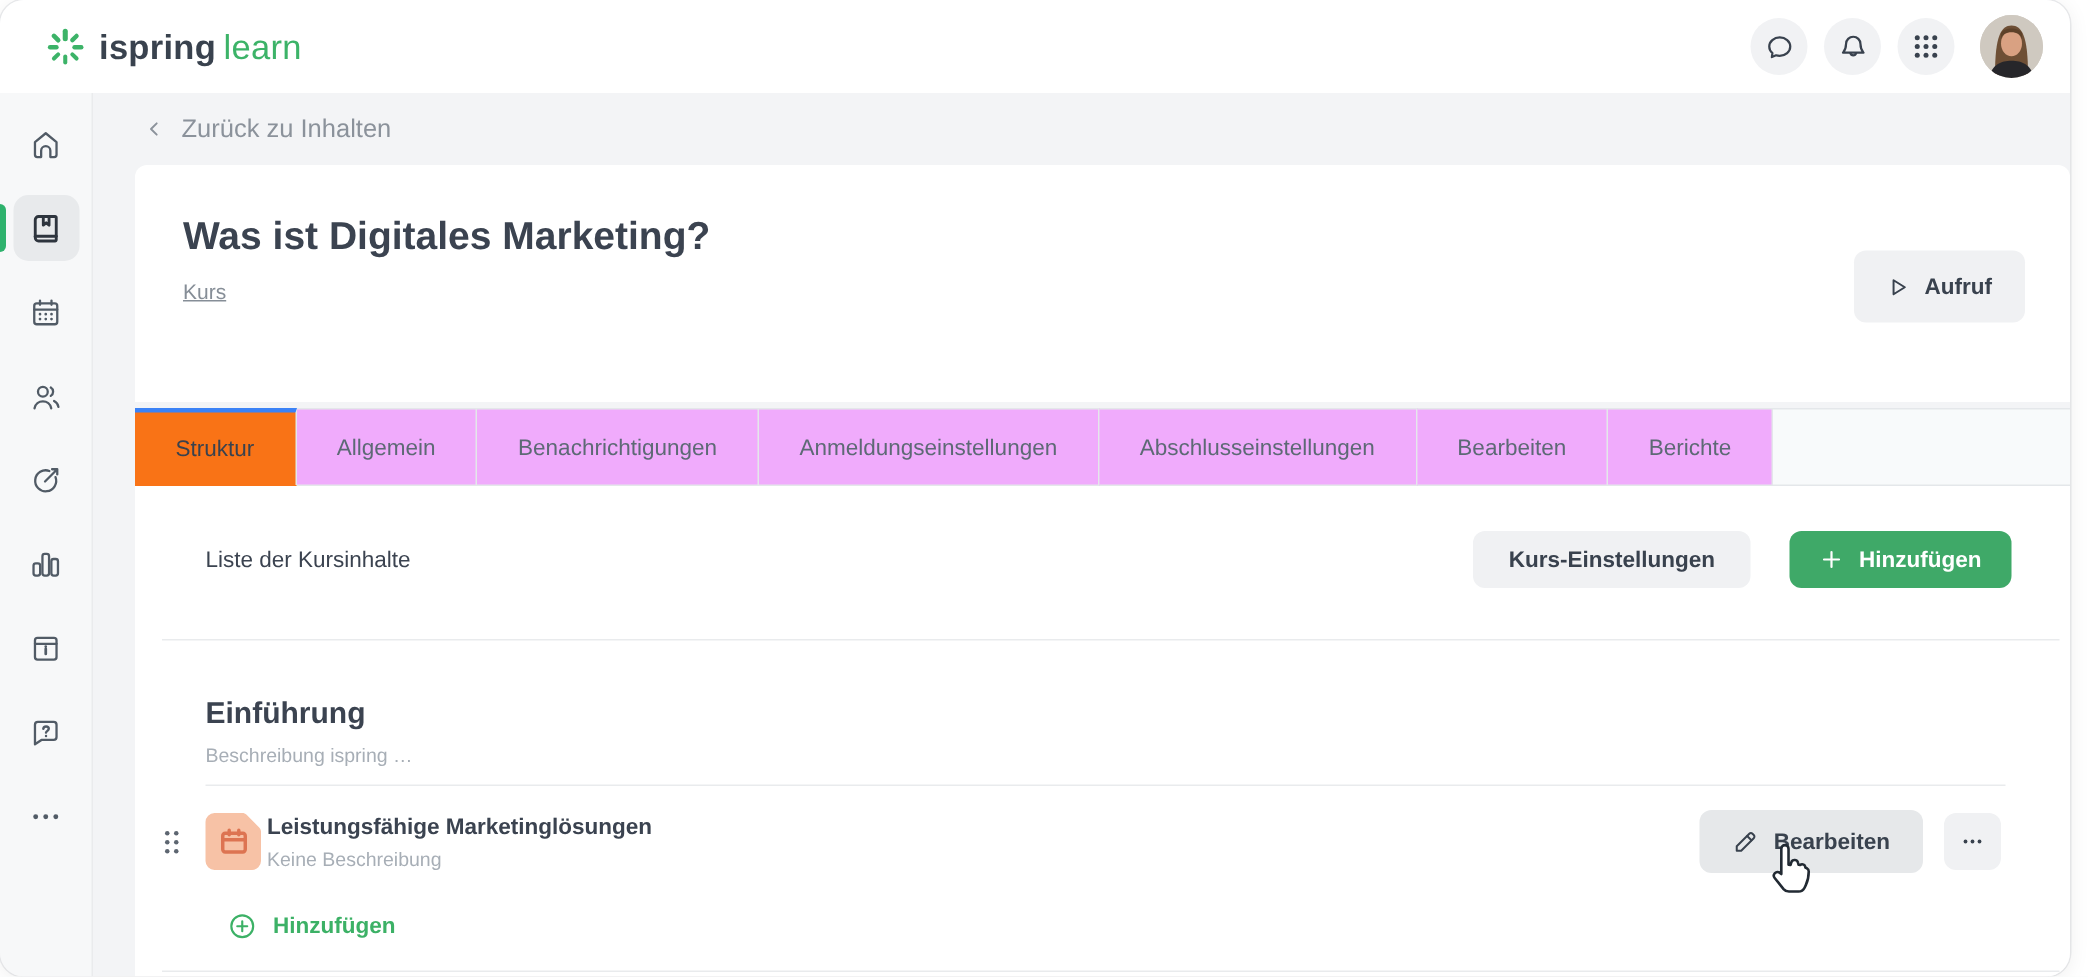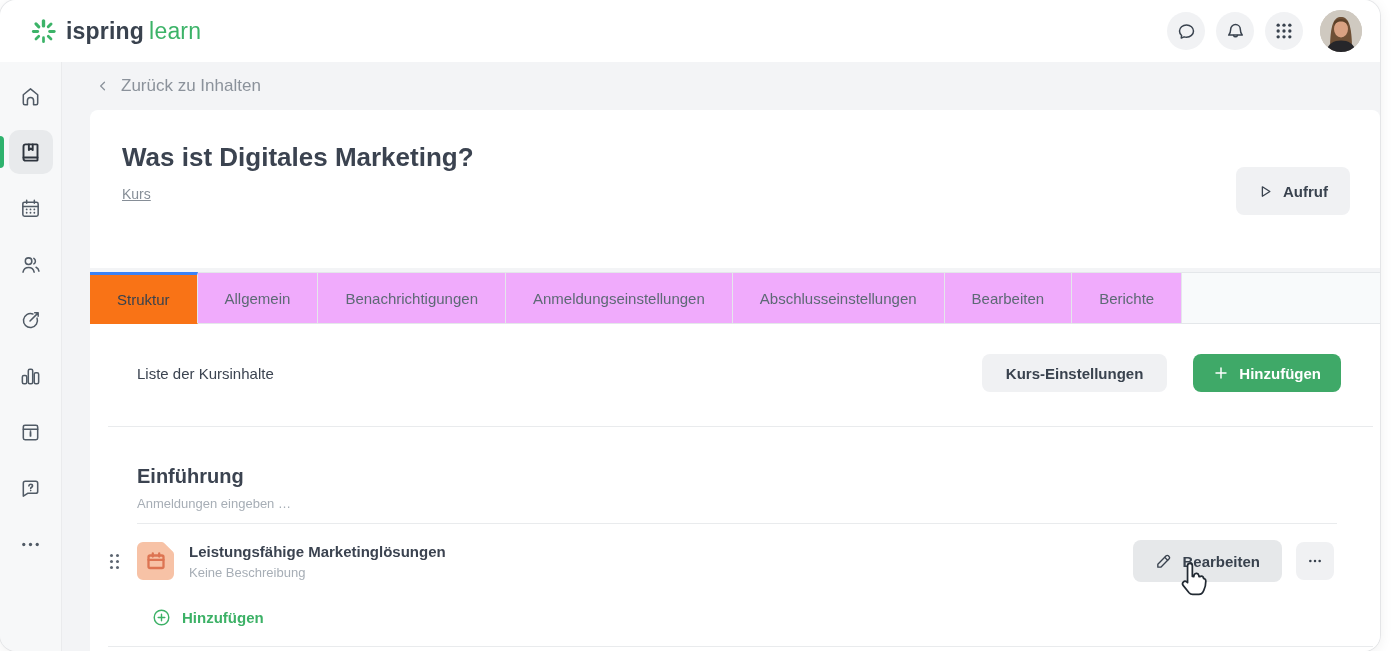--- a/index.html
+++ b/index.html
@@ -46,21 +46,21 @@
   .settings-btn { height:38px; padding:0 24px; }
   .btn-green { background:#3fa968; color:#fff; height:38px; padding:0 20px; }
   .divider { border-top:1px solid #e9ebed; margin:0 7px 0 18px; }
   .section-head { padding:38px 0 0 47px; }
   .section-title { font-size:20px; font-weight:700; color:#3b4350; }
   .section-desc { margin-top:8px; font-size:13px; color:#a7aeb6; cursor:text; }
   .divider-inner { border-top:1px solid #e9ebed; margin:12px 43px 0 47px; }
   .item-row { display:flex; align-items:center; padding:16px 46px 16px 0; }
   .drag-handle { margin-left:16px; width:16px; display:flex; justify-content:center; cursor:grab; }
   .item-icon { margin-left:13px; width:42px; height:42px; flex:0 0 auto; }
-  .item-texts { margin-left:12px; }
+  .item-texts { margin-left:1px; }
   .item-title { font-size:15px; font-weight:600; color:#3b4350; }
   .item-sub { margin-top:5px; font-size:13px; color:#a7aeb6; }
   .edit-btn { margin-left:auto; height:42px; padding:0 22px; background:#e6e8ea; }
   .more-btn { margin-left:14px; width:38px; height:38px; padding:0; }
   .add-row { padding:10px 0 0 62px; }
   .add-link { display:inline-flex; align-items:center; gap:11px; color:#3cb166; font-size:15px; font-weight:600; cursor:pointer; }
   .bottom-divider { border-top:1px solid #e9ebed; margin:15px 7px 0 18px; }
   .cursor { position:absolute; left:1178px; top:561px; width:32px; pointer-events:none; z-index:50; }
   svg { display:block; }
 </style>
@@ -267,21 +267,21 @@
               </span>
               <span>Hinzufügen</span>
             </button>
           </div>
         </div>
 
         <div class="divider"></div>
 
         <div class="section-head">
           <div class="section-title">Einführung</div>
-          <div class="section-desc">Anmeldungen eingeben …</div>
+          <div class="section-desc">Beschreibung ispring …</div>
         </div>
         <div class="divider-inner"></div>
 
         <div class="item-row">
           <span class="drag-handle">
             <svg width="11" height="17" viewBox="0 0 11 17" fill="#5d6671">
               <circle cx="2.5" cy="2.5" r="1.5"></circle>
                 <circle cx="8.5" cy="2.5" r="1.5"></circle>
               <circle cx="2.5" cy="8.5" r="1.5"></circle>
                 <circle cx="8.5" cy="8.5" r="1.5"></circle>

